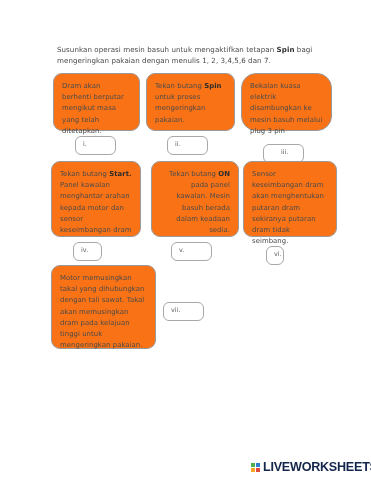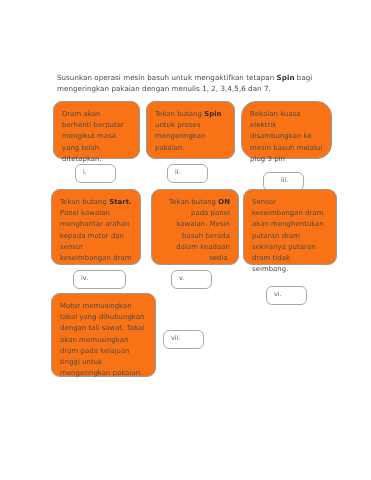--- a/index.html
+++ b/index.html
@@ -14,21 +14,20 @@
     position: relative;
     overflow: hidden;
     font-family: "DejaVu Sans", sans-serif;
     color: #3a3a3a;
   }
 
   .sheet {
     position: absolute;
     inset: 0;
     background: #ffffff;
-    margin-top: 28px;
   }
 
   
   .instruction {
     position: absolute;
     left: 57px;
     top: 38px;
     width: 290px;
     font-size: 7.1px;
     line-height: 1.55;
@@ -72,23 +71,23 @@
 
   #ans-i   { left: 75px;  top: 136px; width: 41px;  height: 19px; }
   #ans-ii  { left: 167px; top: 136px; width: 41px;  height: 19px; }
   #ans-iii { left: 263px; top: 144px; width: 41px;  height: 19px; padding-left: 17px; }
 
   
   #box-iv  { left: 51px;  top: 161px; width: 90px;  height: 76px; }
   #box-v   { left: 151px; top: 161px; width: 88px;  height: 76px; text-align: right; }
   #box-vi  { left: 243px; top: 161px; width: 94px;  height: 76px; }
 
-  #ans-iv  { left: 73px;  top: 242px; width: 53px;  height: 19px; }
+  #ans-iv  { left: 73px;  top: 242px; width: 29px;  height: 19px; }
   #ans-v   { left: 171px; top: 242px; width: 41px;  height: 19px; }
-  #ans-vi  { left: 266px; top: 258px; width: 41px;  height: 19px; }
+  #ans-vi  { left: 266px; top: 246px; width: 18px;  height: 19px; }
 
   
   #box-vii { left: 51px;  top: 265px; width: 105px; height: 84px; }
   #ans-vii { left: 163px; top: 302px; width: 41px;  height: 19px; }
 
   
   .logo {
     position: absolute;
     left: 251px;
     top: 460px;

